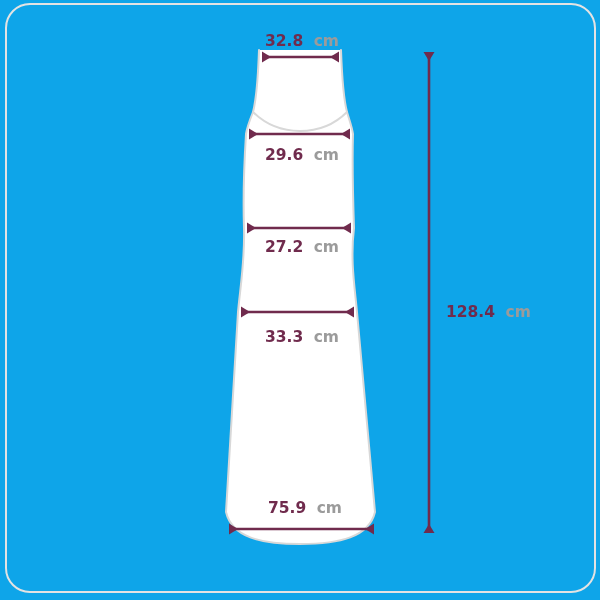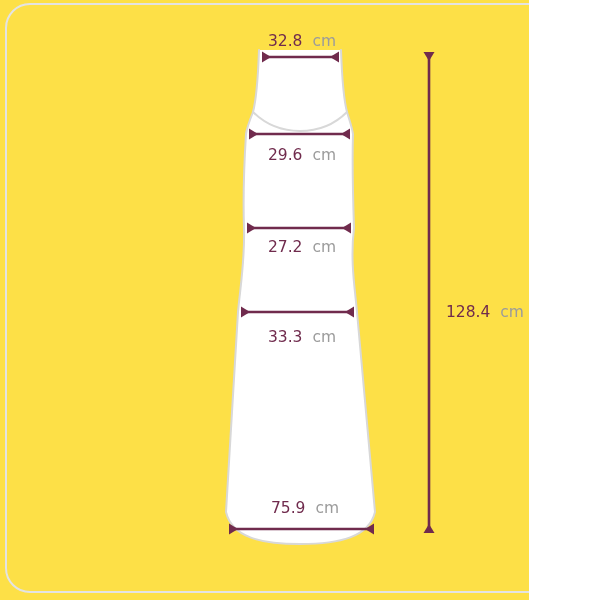--- a/index.html
+++ b/index.html
@@ -1,16 +1,16 @@
 <!DOCTYPE html>
 <html><head>
 <meta charset="utf-8">
 <style>
   html,body { margin:0; padding:0; background:#ffffff; }
-  .stage { position:relative; width:529px; height:600px; background:#fde047; overflow:hidden; }
+  .stage { position:relative; width:600px; height:600px; background:#0ea5e9; overflow:hidden;font-weight:bold; }
   svg { display:block; }
   .frame { fill:none; stroke-width:2px; }
   .garment { fill:#ffffff; stroke-width:2px; stroke-linejoin:round; stroke-linecap:round; }
   .neckline { fill:none; }
   .measure line { stroke-width:2.6px; }
   text { font-family:"DejaVu Sans","Liberation Sans",sans-serif; font-size:15.5px; }
 </style>
 </head>
 <body>
 

